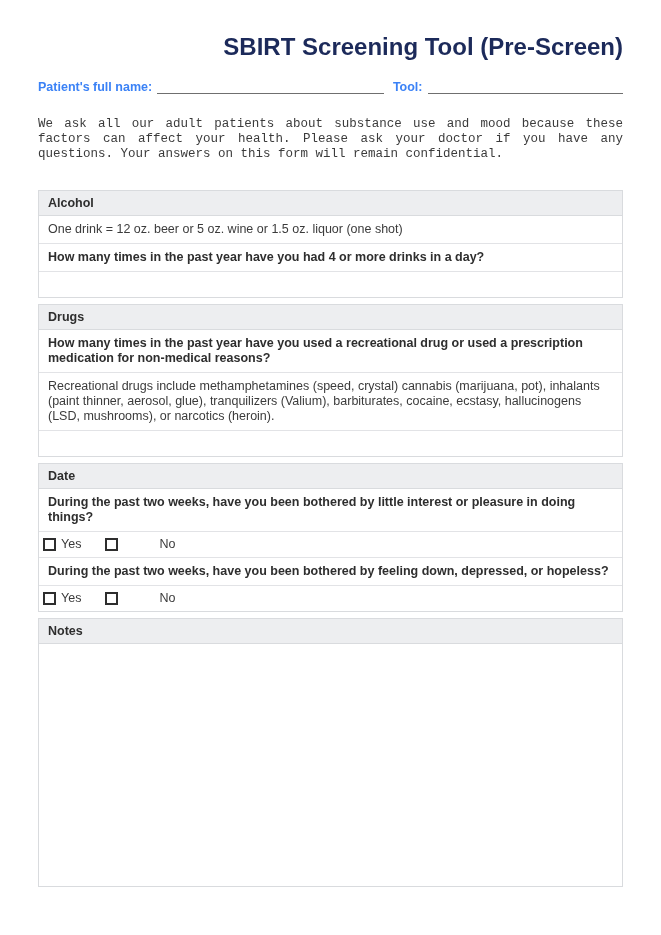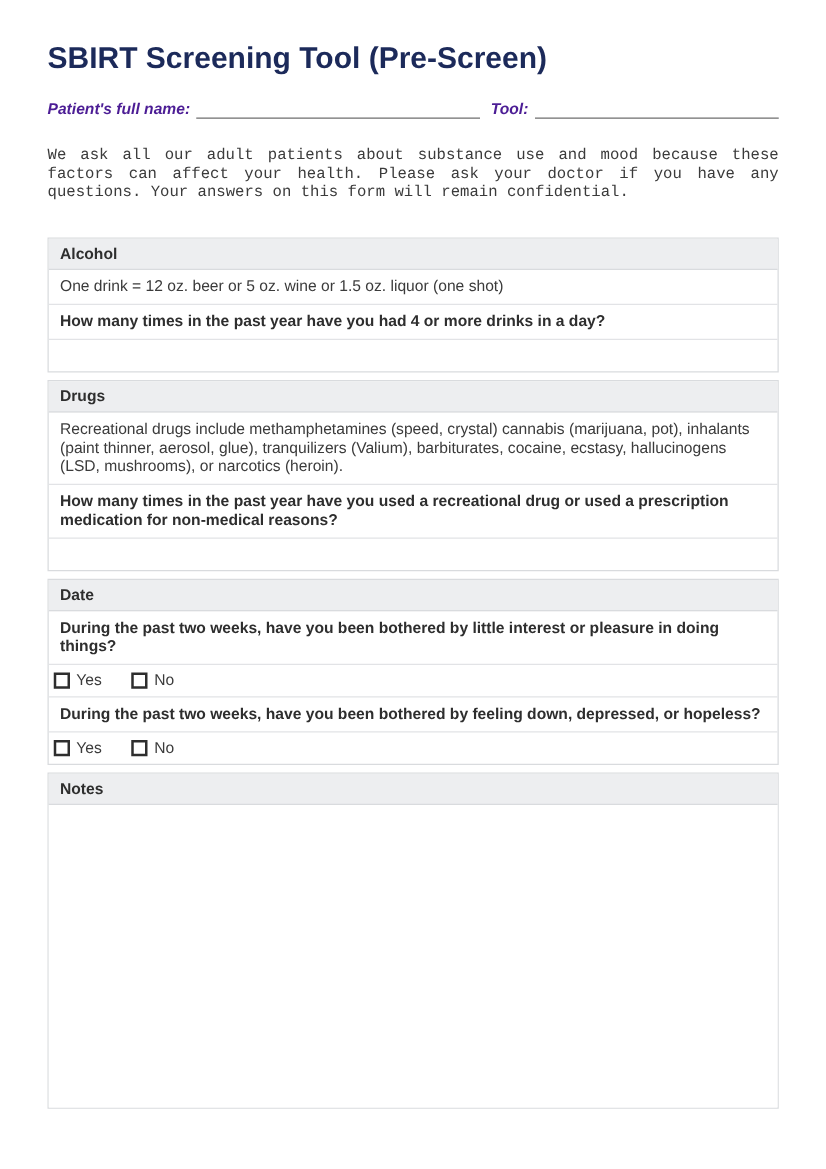--- a/index.html
+++ b/index.html
@@ -7,36 +7,34 @@
   body {
     width: 661px; height: 935px;
     font-family: "Liberation Sans", sans-serif;
     color: #3b3b3b;
     overflow: hidden;
   }
   .page { width: 661px; height: 935px; padding: 0 38px; background: #fff; }
 
   .title {
     margin-top: 33px;
-    text-align: left;
+    text-align: right;
     font-size: 24px;
     line-height: 27px;
     font-weight: bold;
     color: #1c2a5a;
   }
 
   .patient-row {
     margin-top: 20px;
     display: flex;
-    align-items: flex-end;
     font-size: 12.5px;
     line-height: 15px;
     font-weight: bold;
-    color: #4c1d95;
-    font-style: italic;
+    color: #3b82f6;
   }
   .fill-line {
     border-bottom: 1px solid #6f6f6f;
     height: 14px;
     display: inline-block;
   }
   .name-line { flex: 1.16; margin-left: 5px; margin-right: 9px; }
   .date-line { flex: 1; margin-left: 5px; }
 
   .intro {
@@ -85,21 +83,21 @@
     background: #fff;
     display: inline-block;
     flex: 0 0 auto;
   }
   .choice-label {
     margin-left: 5px;
     font-size: 12.5px;
     color: #3b3b3b;
   }
   .choice-group { display: flex; align-items: center; }
-  .choice-group + .choice-group { margin-left: 24px; }
+  .choice-group + .choice-group { margin-left: 24px; gap: 36px; }
 
   .notes-area { height: 242px; background: #fff; }
 </style>
 </head>
 <body>
 
 <div class="page">
 
   <h1 class="title">SBIRT Screening Tool (Pre-Screen)</h1>
 
@@ -116,22 +114,22 @@
 
     <div class="section">
       <div class="sec-header">Alcohol</div>
       <div class="row">One drink = 12 oz. beer or 5 oz. wine or 1.5 oz. liquor (one shot)</div>
       <div class="row question">How many times in the past year have you had 4 or more drinks in a day?</div>
       <div class="row answer-row"></div>
     </div>
 
     <div class="section">
       <div class="sec-header">Drugs</div>
+      <div class="row question">How many times in the past year have you used a recreational drug or used a prescription medication for non-medical reasons?</div>
       <div class="row">Recreational drugs include methamphetamines (speed, crystal) cannabis (marijuana, pot), inhalants (paint thinner, aerosol, glue), tranquilizers (Valium), barbiturates, cocaine, ecstasy, hallucinogens (LSD, mushrooms), or narcotics (heroin).</div>
-      <div class="row question">How many times in the past year have you used a recreational drug or used a prescription medication for non-medical reasons?</div>
       <div class="row answer-row"></div>
     </div>
 
     <div class="section">
       <div class="sec-header">Date</div>
       <div class="row question">During the past two weeks, have you been bothered by little interest or pleasure in doing things?</div>
       <div class="row choices">
         <span class="choice-group">
           <span class="checkbox"></span>
           <span class="choice-label">Yes</span>

